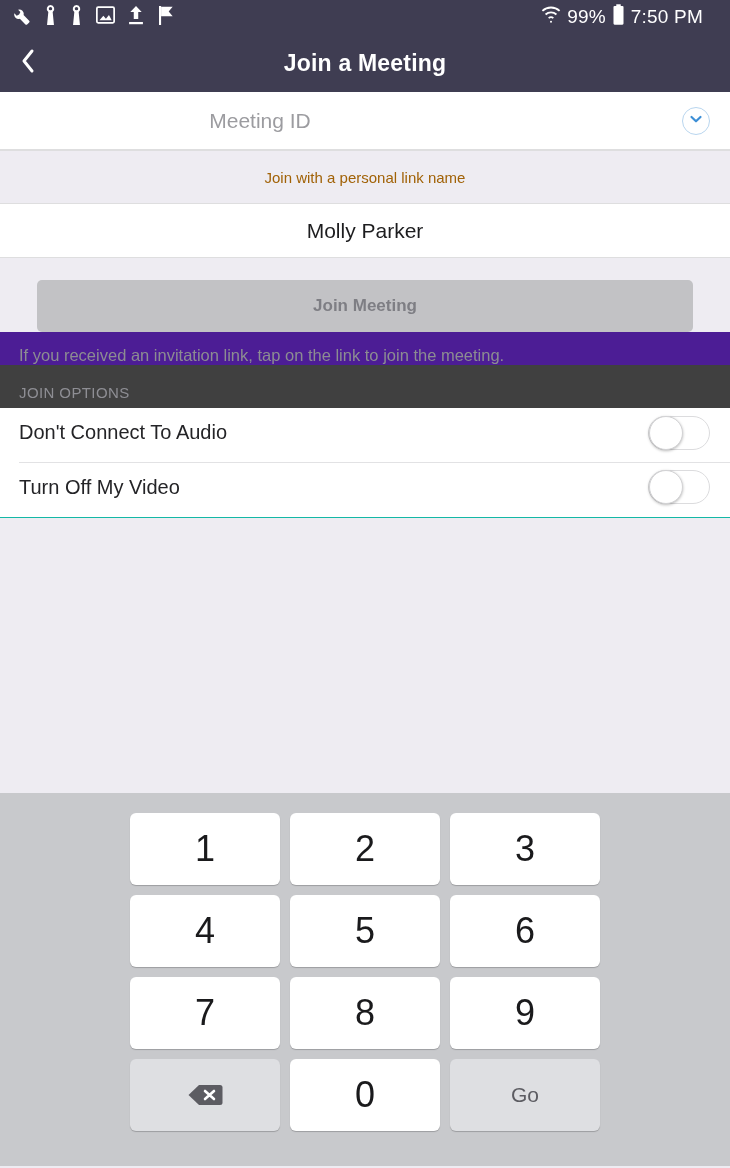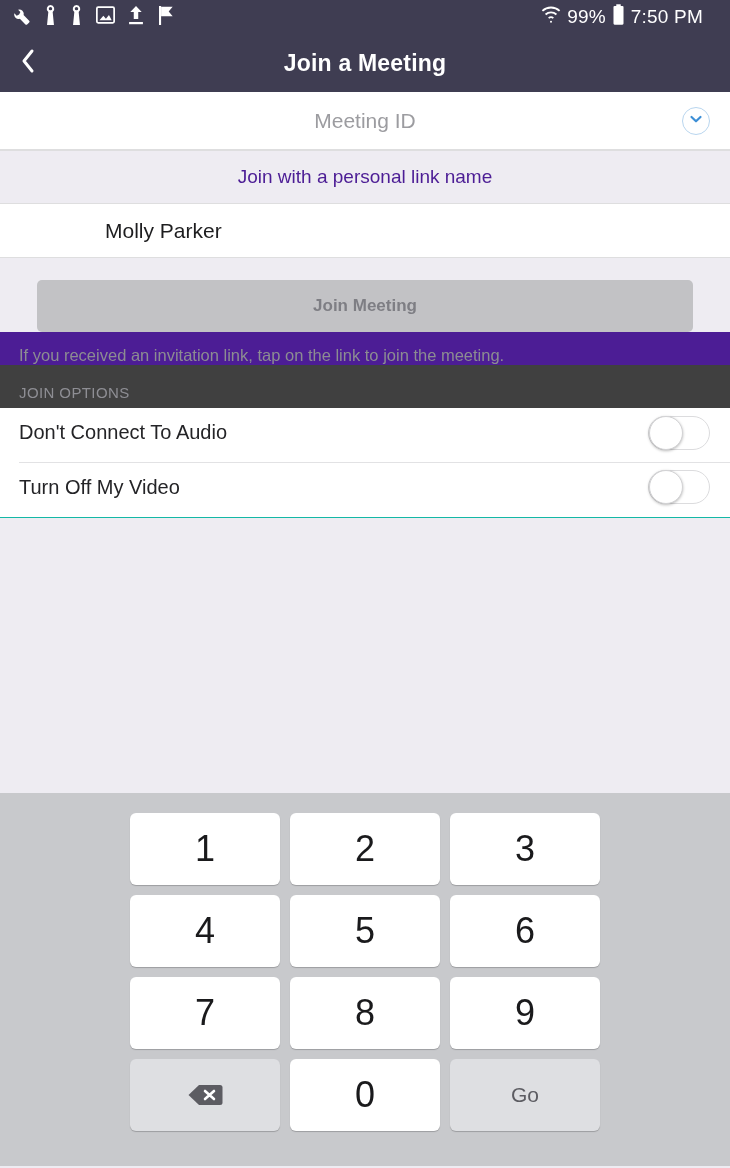--- a/index.html
+++ b/index.html
@@ -76,21 +76,20 @@
   
   .row-white {
     background: #ffffff;
     position: relative;
     border-bottom: 1px solid #dededf;
   }
   .row-meetingid {
     height: 58px;
     display: flex;
     align-items: center;
-    justify-content: center;
   }
   .meetingid-input {
     border: none;
     outline: none;
     background: transparent;
     text-align: center;
     width: 520px;
     font-family: "Liberation Sans", sans-serif;
     font-size: 21px;
     color: #2b2b2b;
@@ -114,36 +113,37 @@
   .row-link {
     background: #eeecf2;
     height: 54px;
     display: flex;
     align-items: center;
     justify-content: center;
     border-bottom: 1px solid #dededf;
     border-top: 1px solid #dededf;
   }
   .link-text {
-    color: #4c1d95;
-    font-size: 19px;
+    color: #a16207;
+    font-size: 15px;
   }
 
   .row-name {
     height: 54px;
     display: flex;
     align-items: center;
     justify-content: center;
     background: #ffffff;
     border-bottom: 1px solid #dededf;
   }
   .name-input {
     border: none;
     outline: none;
     background: transparent;
+    text-align: center;
     width: 520px;
     font-family: "Liberation Sans", sans-serif;
     font-size: 21px;
     color: #1d1d1f;
   }
 
   
   .join-block {
     background: #eeecf2;
     padding: 22px 37px 0 37px;

